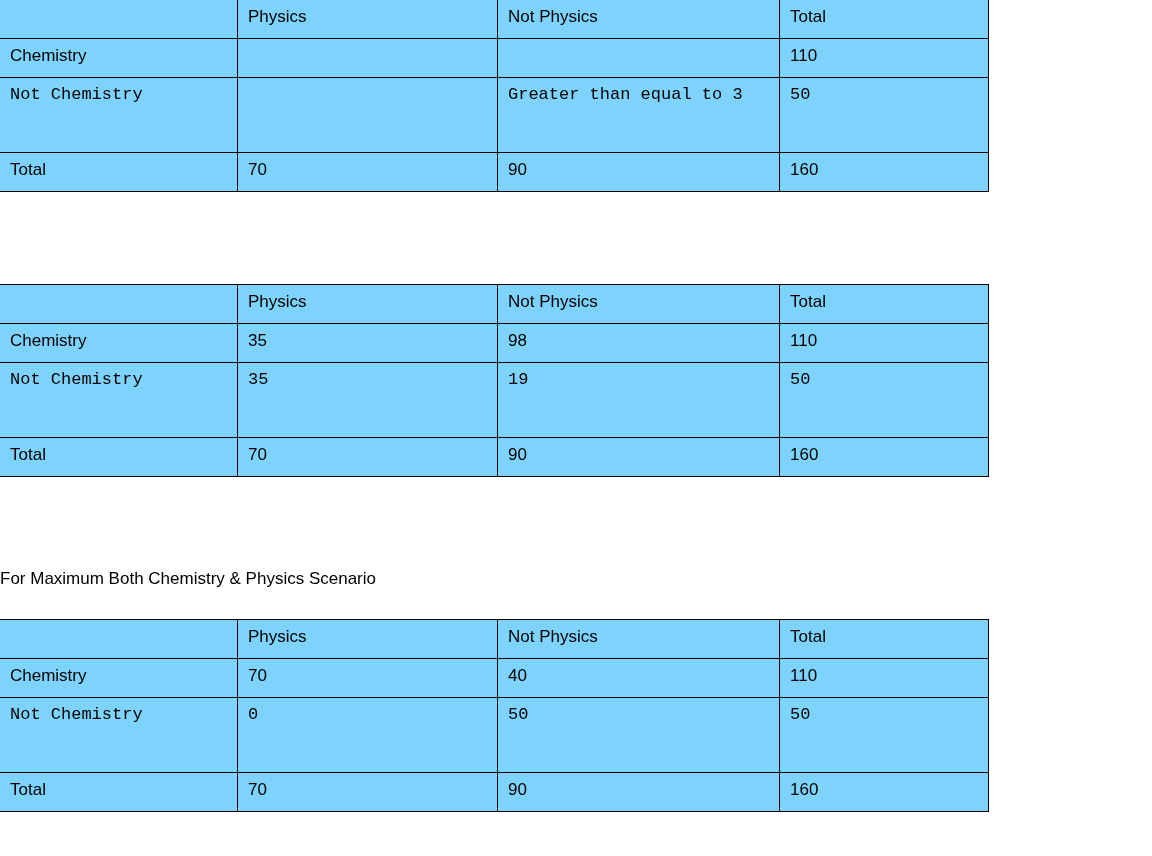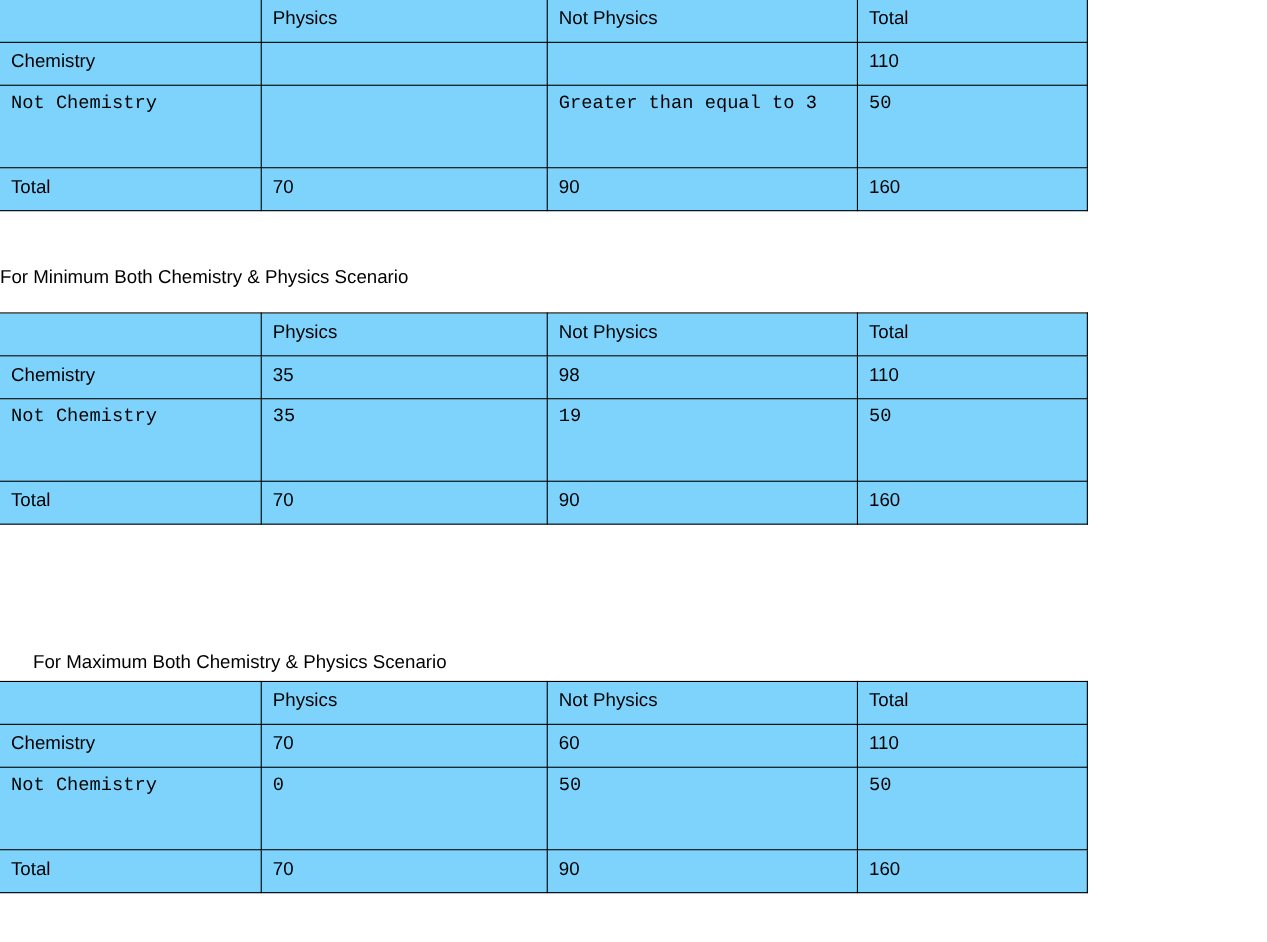--- a/index.html
+++ b/index.html
@@ -52,21 +52,21 @@
     font-size: 17px;
     line-height: 1.3;
     font-family: "Liberation Sans", sans-serif;
     color: #000000;
   }
 
   
   #table1 { position: absolute; left: -1px; top: -1px; }
   #label1 { position: absolute; left: 0px; top: 241px; }
   #table2 { position: absolute; left: -1px; top: 284px; }
-  #label2 { position: absolute; left: 0px; top: 591px; padding-left: 30px; }
+  #label2 { position: absolute; left: 0px; top: 568px; }
   #table3 { position: absolute; left: -1px; top: 619px; }
 
   
   #table1 tr:first-child td { border-top: 1px solid #000000; }
 </style>
 </head>
 <body>
 
 <div class="page">
 
@@ -98,21 +98,20 @@
       </tr>
       <tr class="r-norm">
         <td>Total</td>
         <td>70</td>
         <td>90</td>
         <td>160</td>
       </tr>
     </tbody>
   </table>
 
-  <div class="section-label" id="label1">For Minimum Both Chemistry &amp; Physics Scenario</div>
 
   <table class="matrix" id="table2">
     <colgroup>
       <col class="c0">
         <col class="c1">
         <col class="c2">
         <col class="c3">
     </colgroup>
     <tbody>
       <tr class="r-head">
@@ -154,21 +153,21 @@
     <tbody>
       <tr class="r-head">
         <td class="hl"></td>
         <td class="hl">Physics</td>
         <td>Not Physics</td>
         <td>Total</td>
       </tr>
       <tr class="r-norm">
         <td class="hl">Chemistry</td>
         <td class="hl">70</td>
-        <td>60</td>
+        <td>40</td>
         <td>110</td>
       </tr>
       <tr class="r-tall">
         <td>Not Chemistry</td>
         <td>0</td>
         <td>50</td>
         <td>50</td>
       </tr>
       <tr class="r-norm">
         <td>Total</td>

